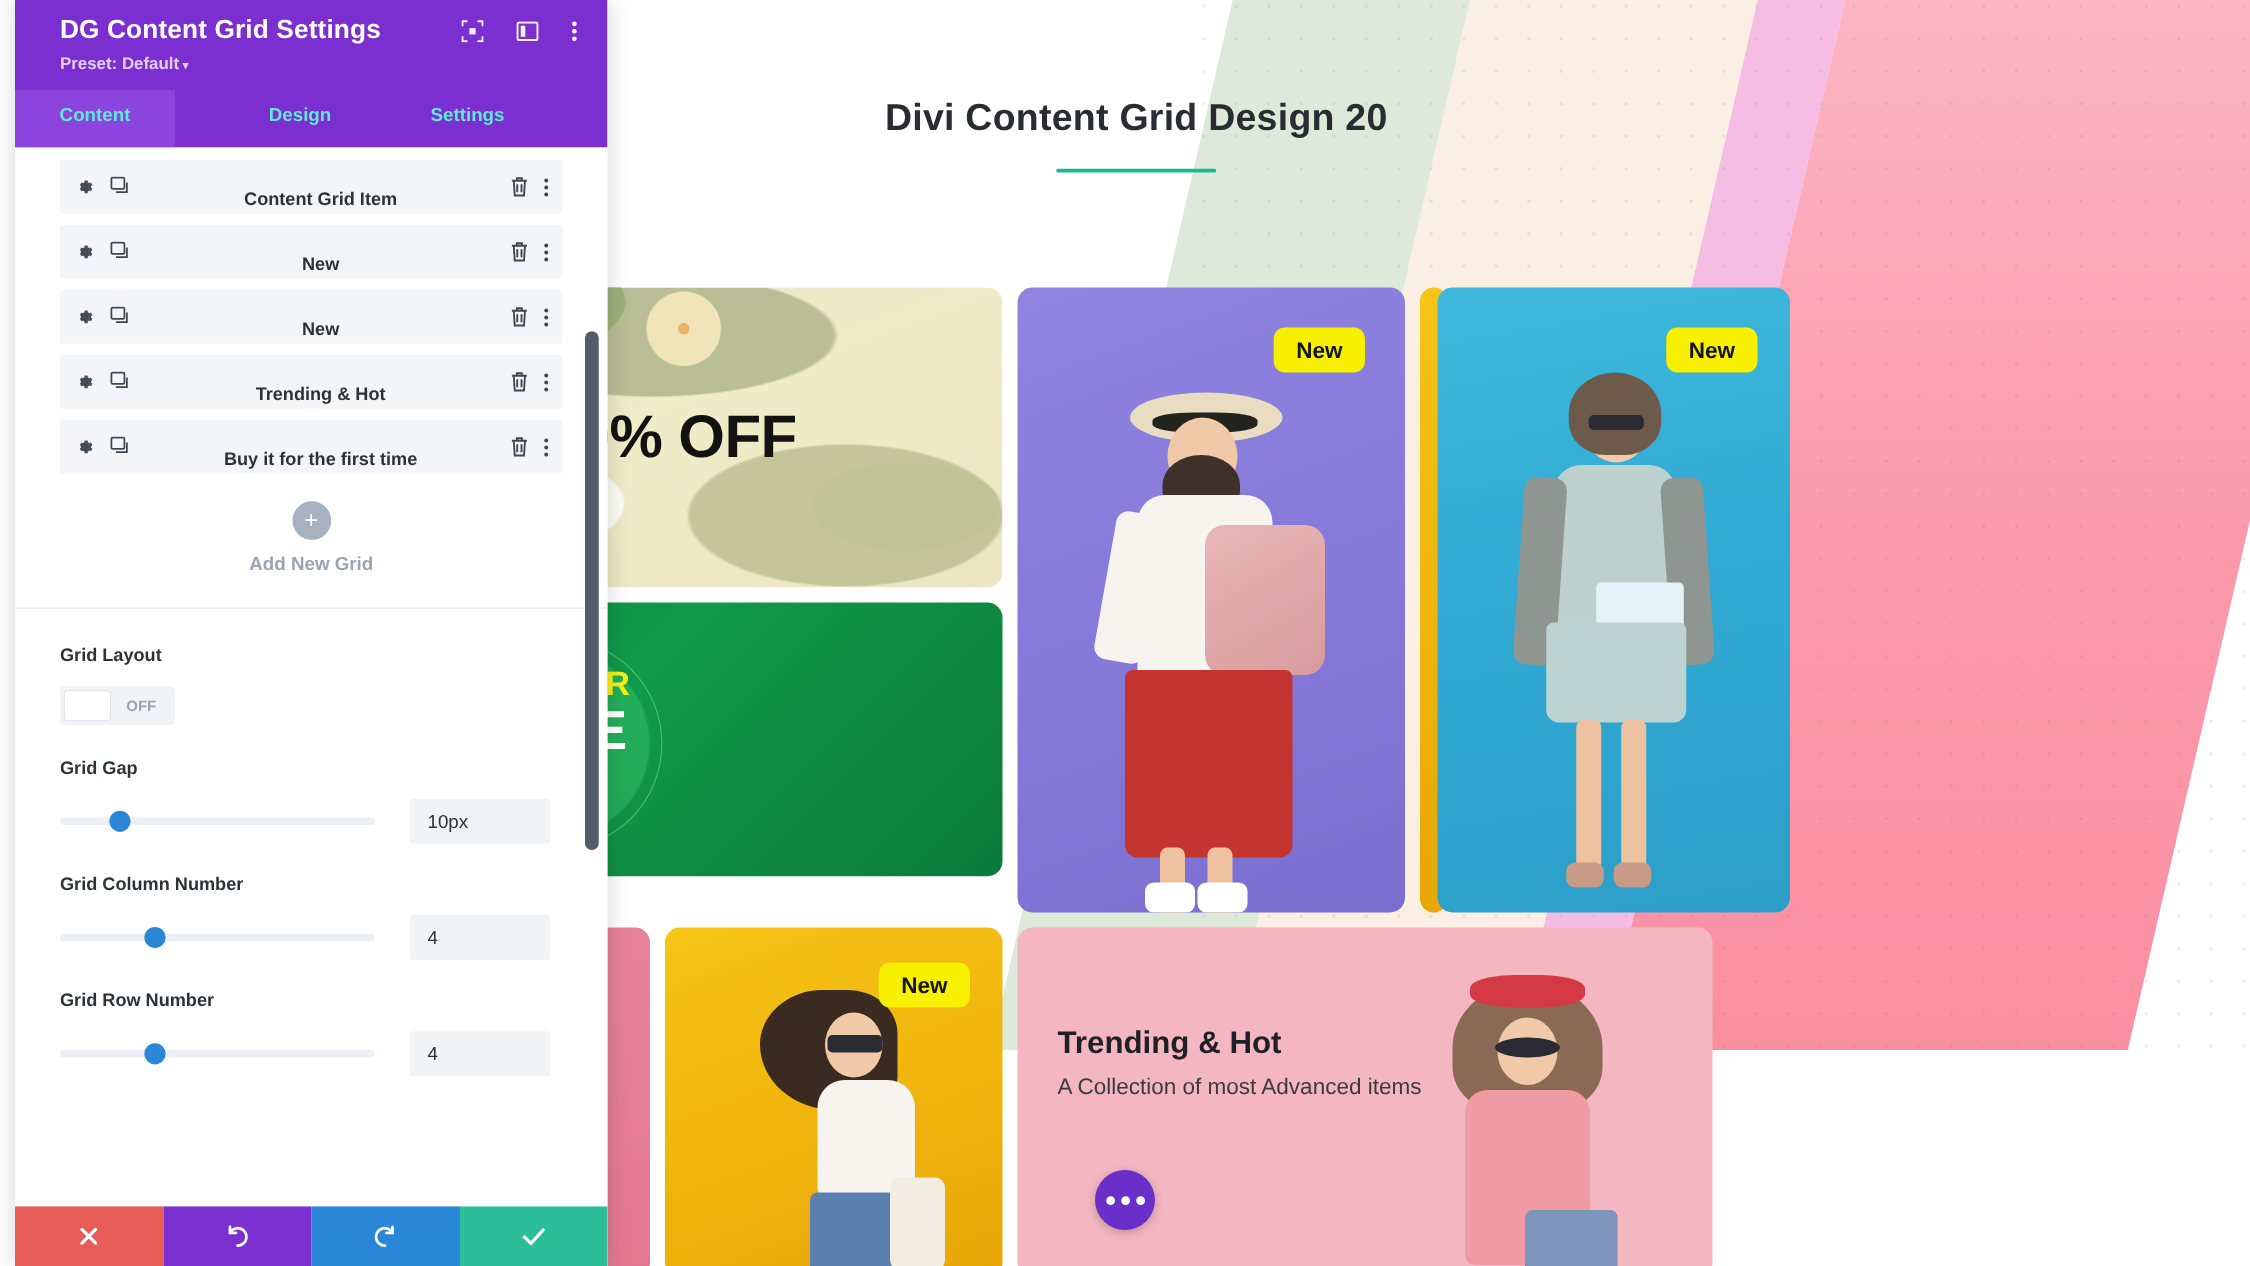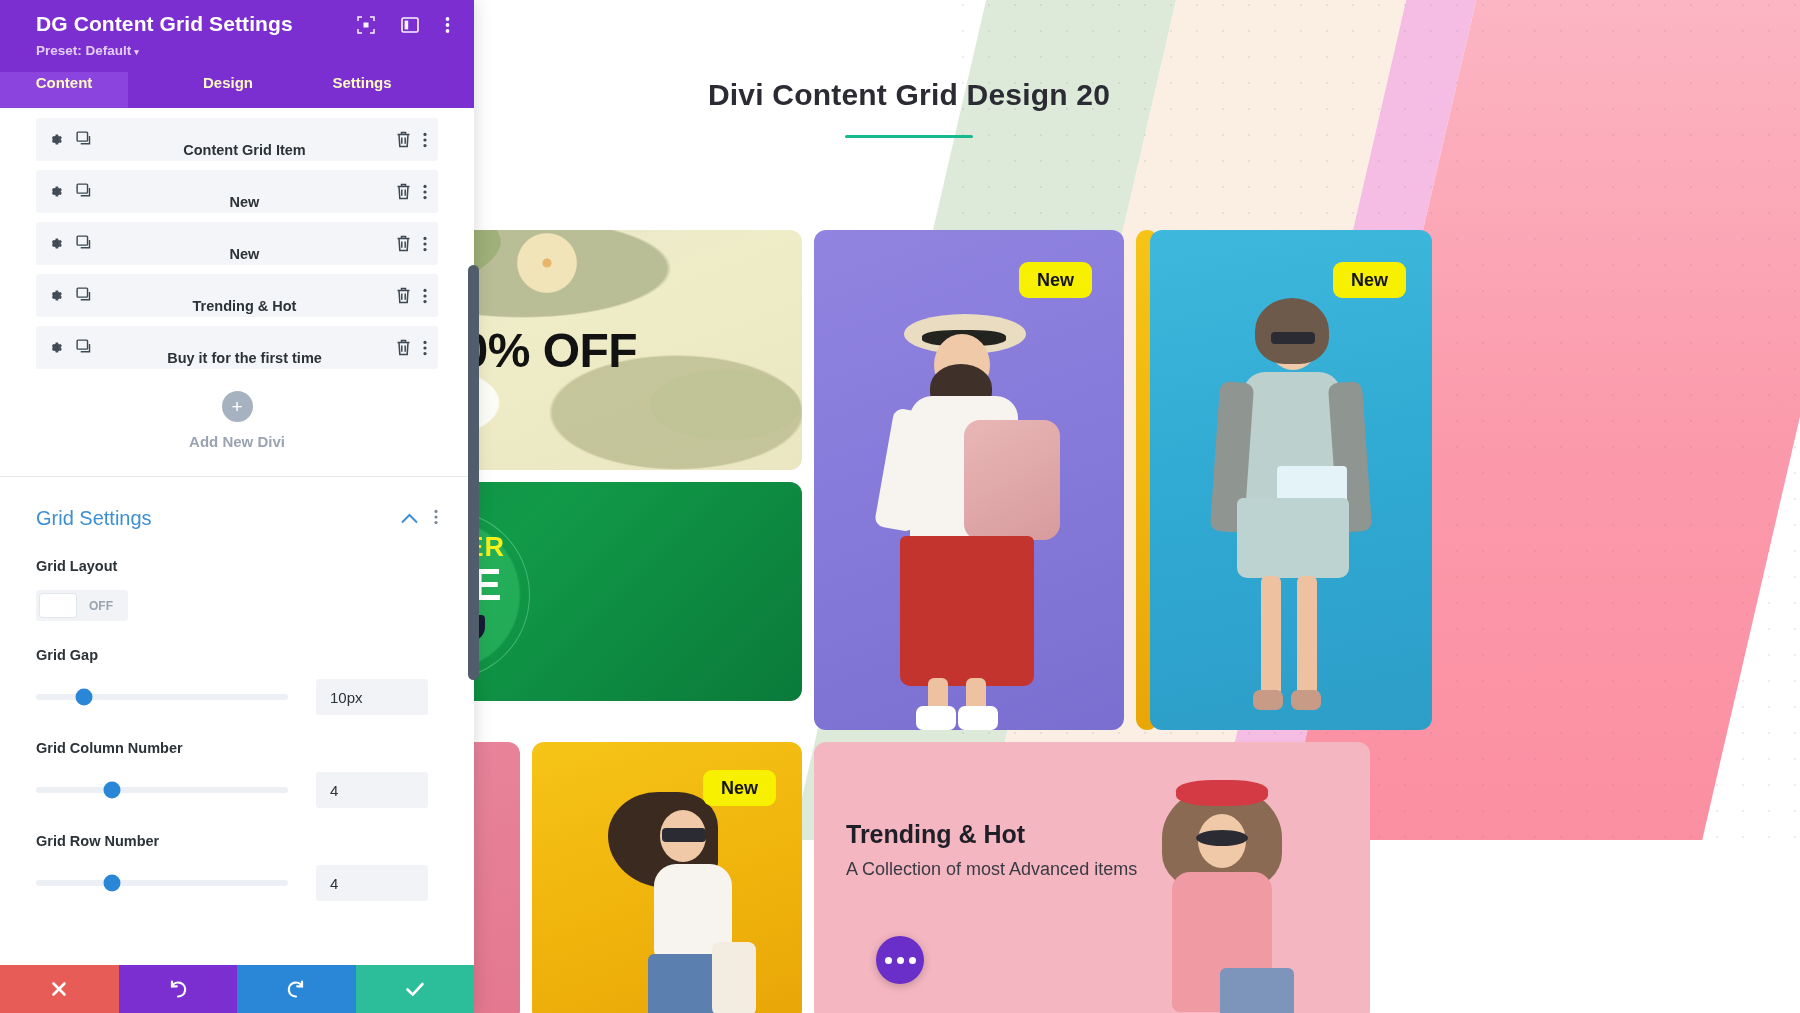--- a/index.html
+++ b/index.html
@@ -163,21 +163,21 @@
     width: 48px; height: 48px; border-radius: 50%;
     background: #6a2ec9;
     display:flex; align-items:center; justify-content:center; gap:5px;
     box-shadow: 0 2px 8px rgba(0,0,0,.22);
     z-index: 40;
   }
   .fab span { width:7px; height:7px; border-radius:50%; background:#fff; display:block; }
 
   
   #panel {
-    position: absolute; left: 0; top: 0;
+    position: absolute; left: 12px; top: 0;
     width: 474px; height: 1013px;
     background: #ffffff;
     box-shadow: 0 0 18px rgba(0,0,0,.16);
     display: flex; flex-direction: column;
     z-index: 50;
     overflow: hidden;
   }
   .panel-head {
     background: #7b2fd1;
     padding: 12px 20px 14px 36px;
@@ -193,22 +193,22 @@
   }
   .panel-preset .caret { font-size: 9px; margin-left: 3px; }
   .head-icons {
     position:absolute; right: 24px; top: 16px;
     display:flex; align-items:center; gap: 26px;
   }
   .head-icons .hi { color:#fff; opacity:.95; display:flex; align-items:center; }
 
   .tabs { display:flex; background:#7b2fd1; flex:none; }
   .tab {
-    color: #fef9c3; font-size: 15px; font-weight: bold;
-    padding: 2px 0 17px 0;
+    color: #5eead4; font-size: 15px; font-weight: bold;
+    padding: 12px 0 17px 0;
     text-align: center;
     flex: none;
   }
   .tab.t-content { width: 128px; background:#8b44dd; }
   .tab.t-design  { width: 118px; margin-left: 41px; }
   .tab.t-adv     { width: 150px; }
 
   .panel-scroll { flex: 1; overflow: hidden; position: relative; background:#fff; }
 
   .item-list { padding: 10px 36px 0 36px; }
@@ -625,44 +625,27 @@
                   <circle cx="2" cy="2.4" r="1.6"></circle>
                   <circle cx="2" cy="8" r="1.6"></circle>
                   <circle cx="2" cy="13.6" r="1.6"></circle>
                 </svg>
             </span>
           </div>
         </div>
 
         <div class="add-new">
           <div class="add-circle">+</div>
-          <div class="add-label">Add New Divi</div>
+          <div class="add-label">Add New Grid</div>
         </div>
       </div>
 
       <div class="divider"></div>
 
       <div class="section">
-        <div class="section-head">
-          <div class="section-title">Grid Settings</div>
-          <div class="section-head-right">
-            <span>
-              <svg width="17" height="11" viewBox="0 0 17 11" fill="none" stroke="#3d8fd4" stroke-width="2">
-                  <path d="M1 9.5L8.5 2 16 9.5"></path>
-                </svg>
-            </span>
-            <span>
-              <svg width="4" height="16" viewBox="0 0 4 16" fill="#7b8794">
-                  <circle cx="2" cy="2.4" r="1.6"></circle>
-                  <circle cx="2" cy="8" r="1.6"></circle>
-                  <circle cx="2" cy="13.6" r="1.6"></circle>
-                </svg>
-            </span>
-          </div>
-        </div>
 
         <div class="field">
           <div class="field-label">Grid Layout</div>
           <div class="toggle">
             <div class="knob"></div>
             <div class="tlabel">OFF</div>
           </div>
         </div>
 
         <div class="field">

